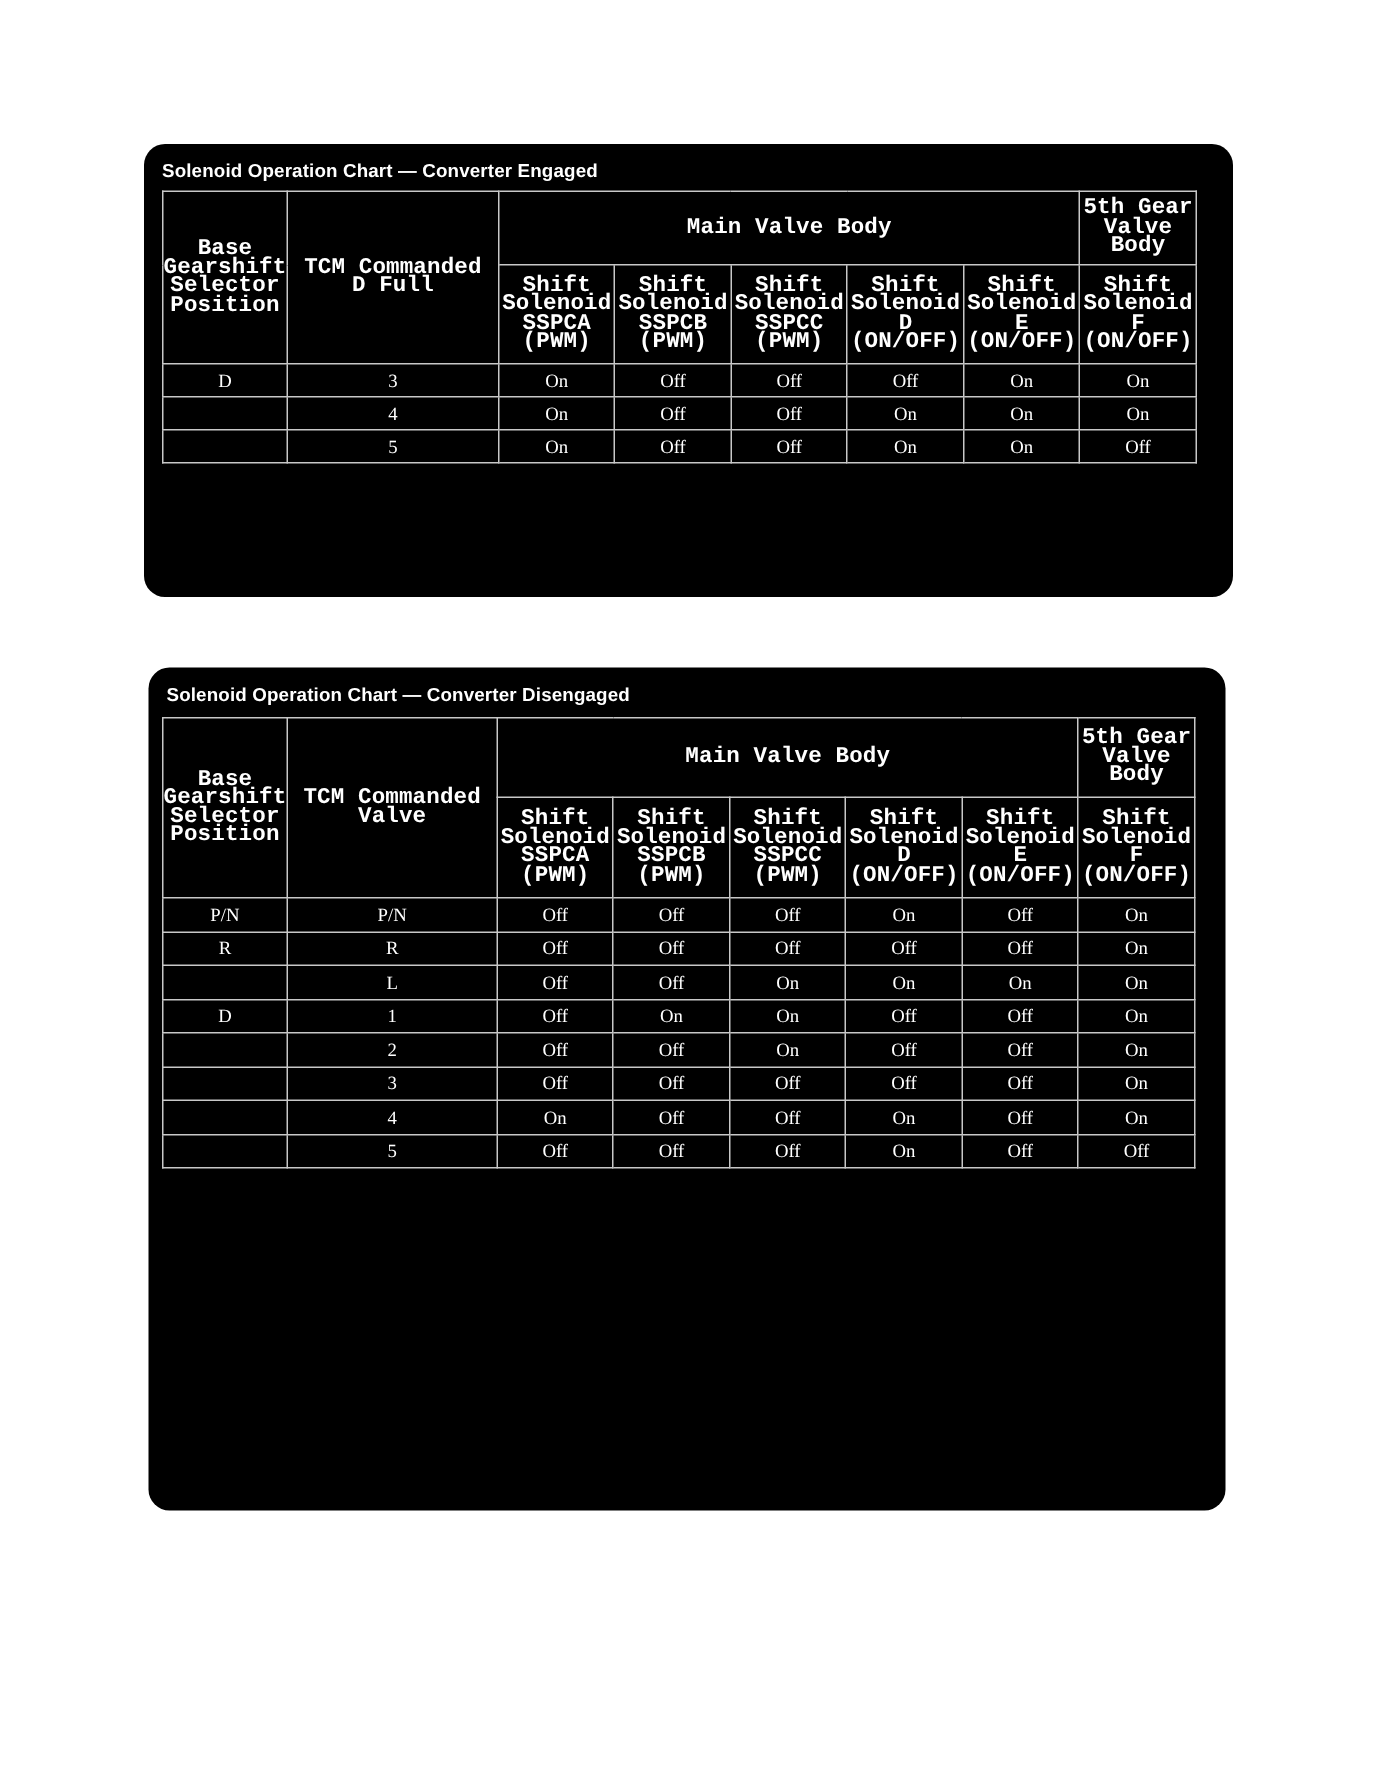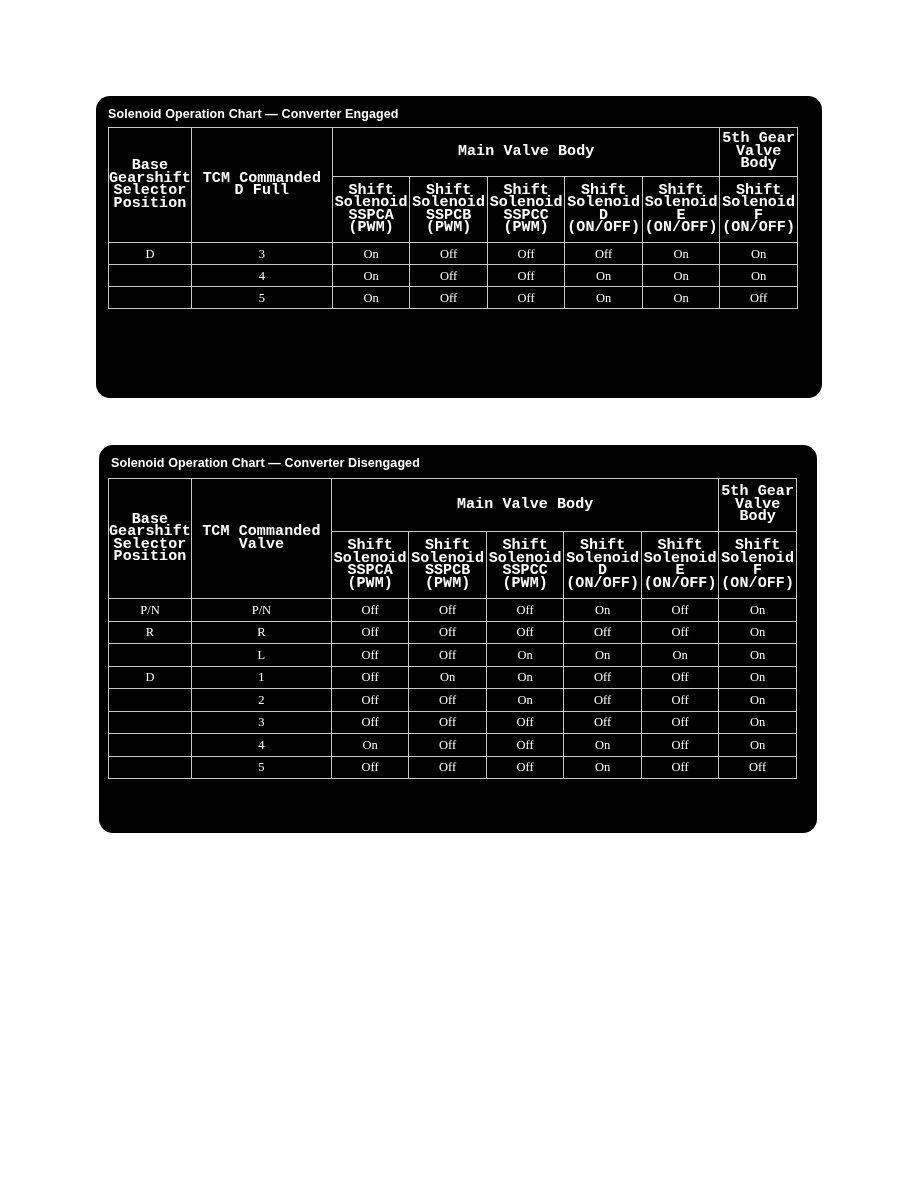--- a/index.html
+++ b/index.html
@@ -15,21 +15,21 @@
     overflow: hidden;
   }
 
   .panel {
     position: absolute;
     background: #000000;
     box-sizing: border-box;
     border-radius: 14px;
   }
   #panel-engaged  { left: 96px;  top: 96px;  width: 726px; height: 302px; }
-  #panel-diseng   { left: 99px;  top: 445px; width: 718px; height: 388px; }
+  #panel-diseng   { left: 99px;  top: 445px; width: 718px; height: 562px; }
 
   .panel-title {
     color: #ffffff;
     font-family: "Liberation Sans", sans-serif;
     font-weight: bold;
     font-size: 12.5px;
     letter-spacing: 0.1px;
     white-space: nowrap;
   }
   #panel-engaged .panel-title { position: absolute; left: 12px; top: 11px; }

